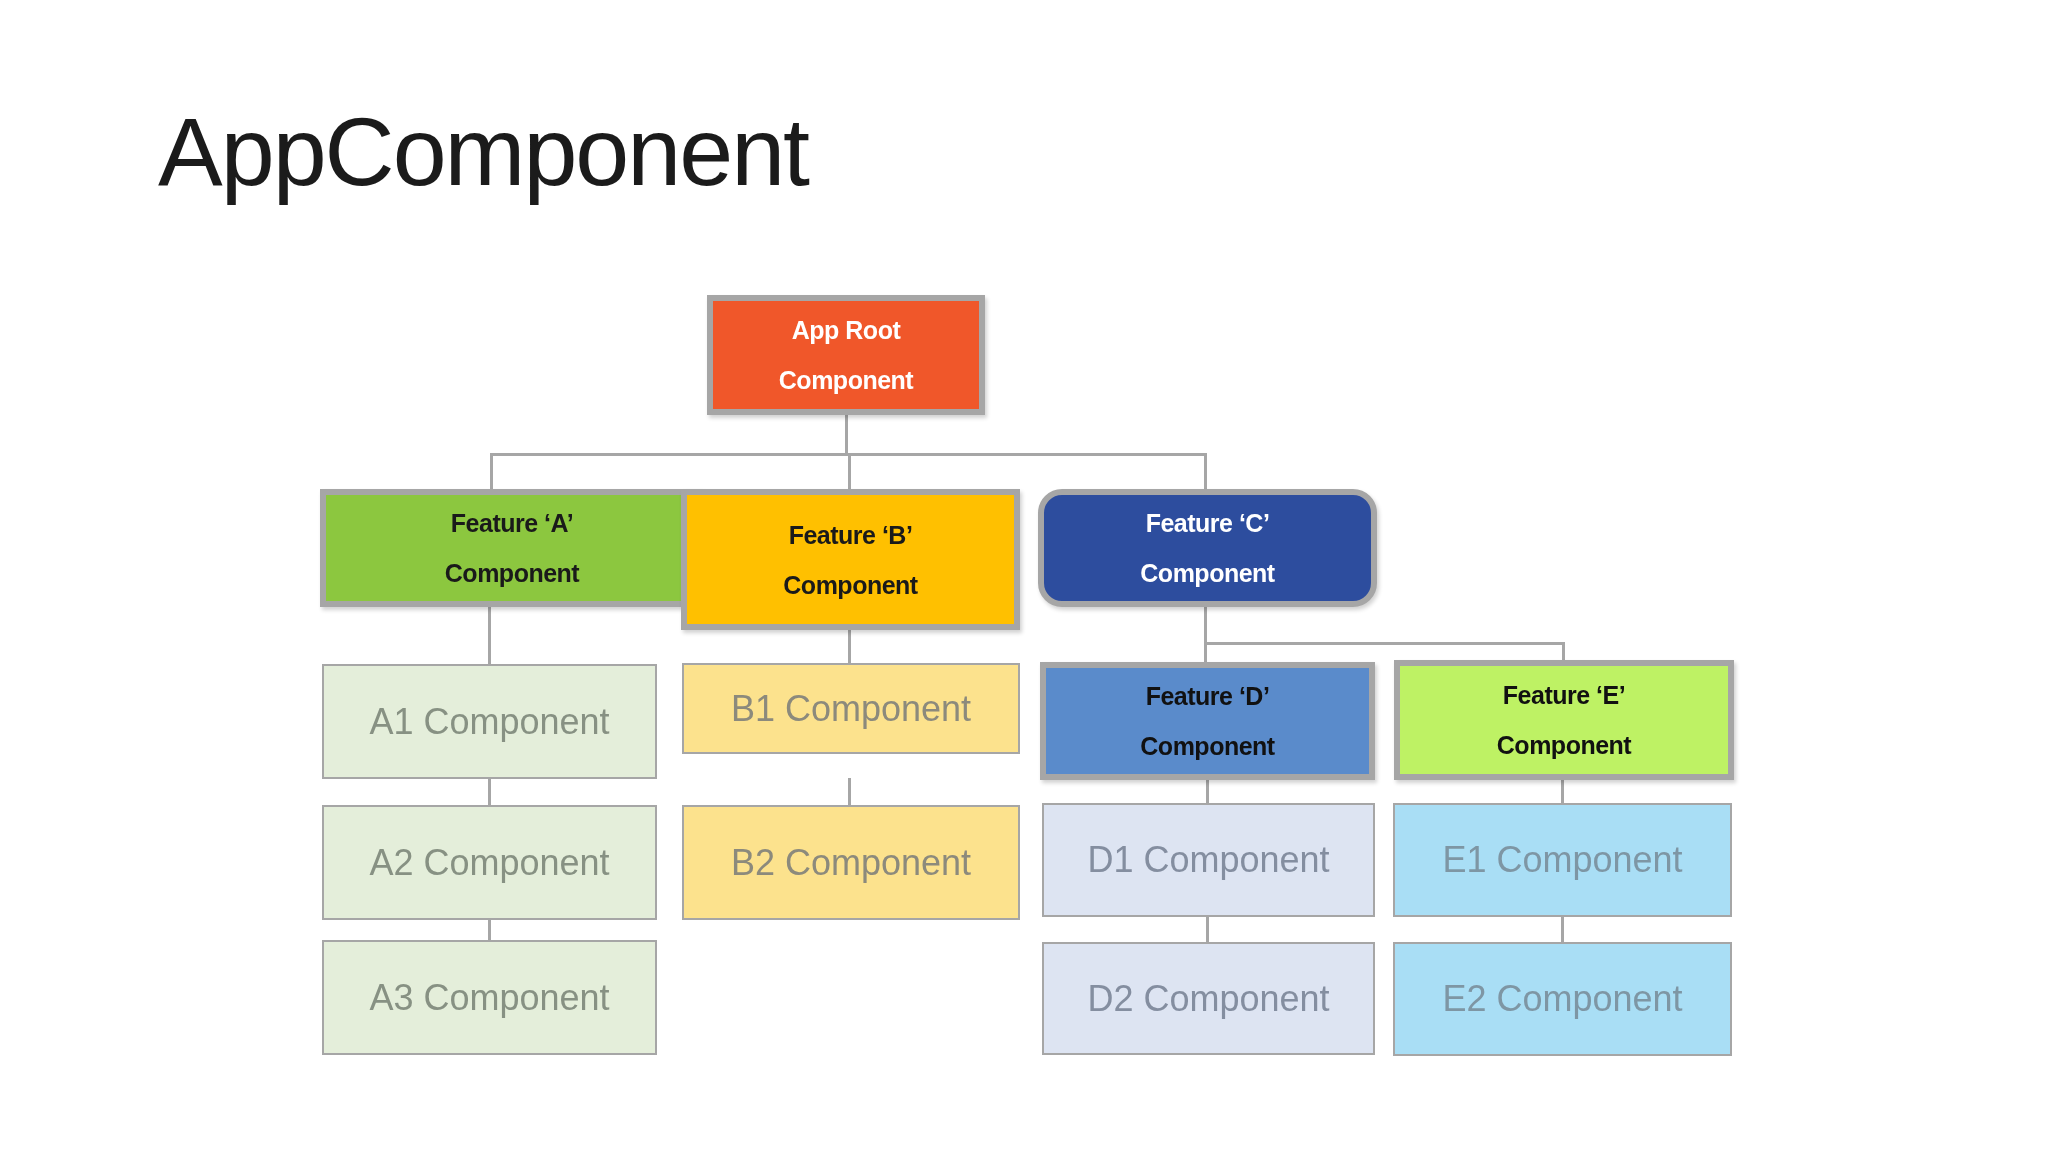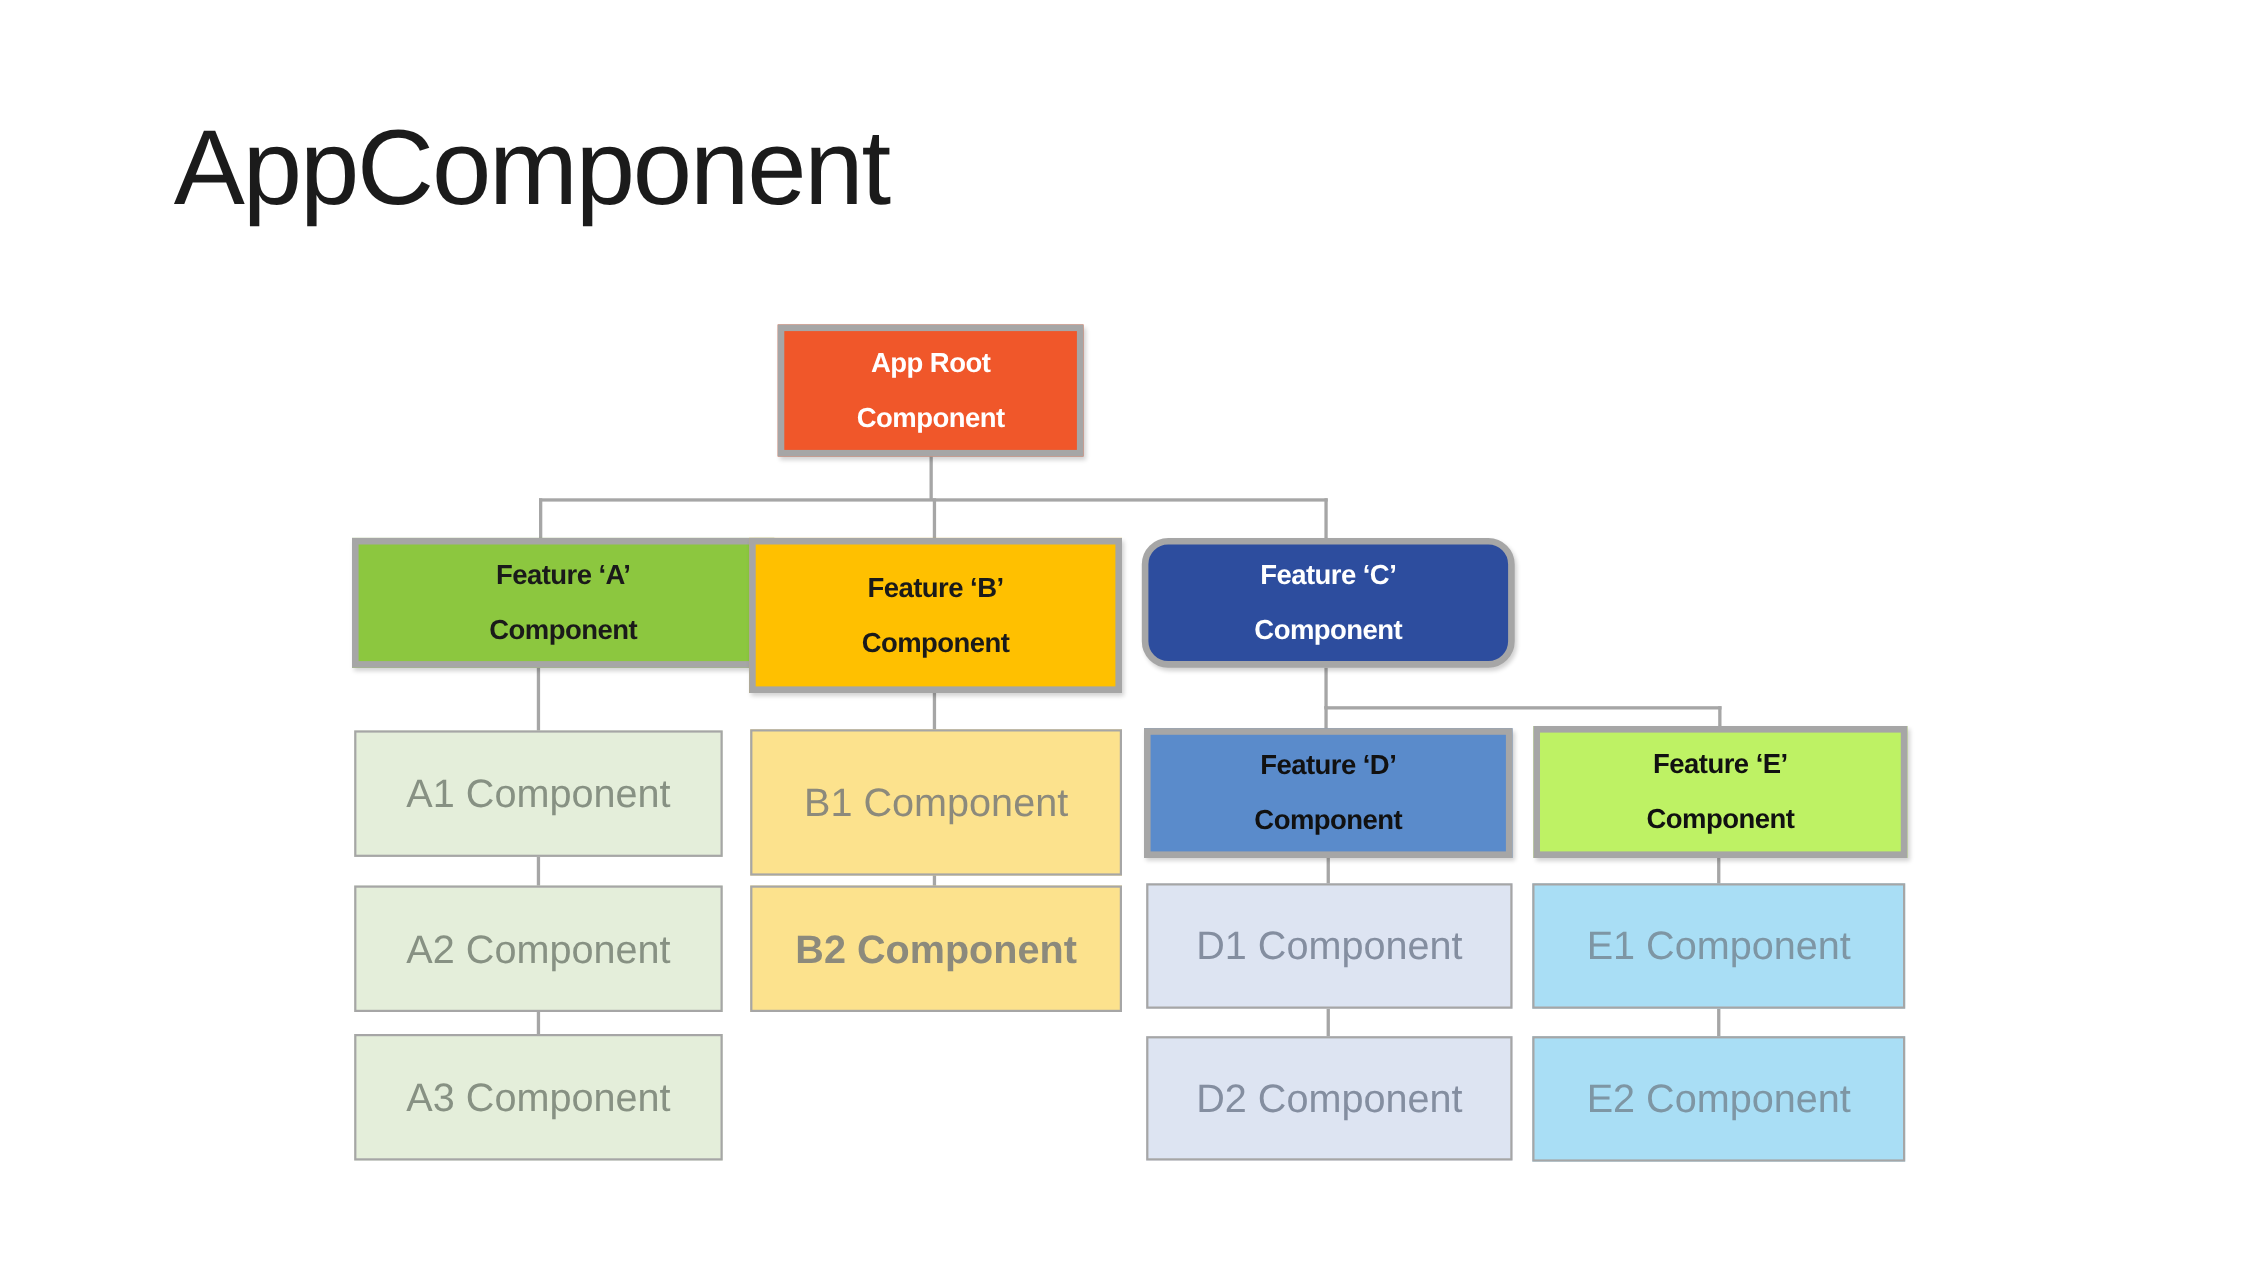--- a/index.html
+++ b/index.html
@@ -86,20 +86,20 @@
   <div class="node major" style="left: 1038px; top: 489px; width: 339px; height: 118px; background: rgb(45, 77, 158); color: rgb(255, 255, 255); border-radius: 24px;">Feature ‘C’
 Component</div>
   <div class="node major" style="left: 1040px; top: 662px; width: 335px; height: 118px; background: rgb(90, 139, 203); color: rgb(17, 17, 17);">Feature ‘D’
 Component</div>
   <div class="node major" style="left: 1394px; top: 660px; width: 340px; height: 120px; background: #bef264; color: rgb(17, 17, 17);">Feature ‘E’
 Component</div>
 
   <div class="node minor" style="left: 322px; top: 664px; width: 335px; height: 115px; background: rgb(228, 238, 218); color: rgb(135, 145, 131);">A1 Component</div>
   <div class="node minor" style="left: 322px; top: 805px; width: 335px; height: 115px; background: rgb(228, 238, 218); color: rgb(135, 145, 131);">A2 Component</div>
   <div class="node minor" style="left: 322px; top: 940px; width: 335px; height: 115px; background: rgb(228, 238, 218); color: rgb(135, 145, 131);">A3 Component</div>
-  <div class="node minor" style="left: 682px; top: 663px; width: 338px; height: 133px; background: rgb(252, 226, 141); color: rgb(140, 138, 124);">B1 Component</div>
-  <div class="node minor" style="left: 682px; top: 805px; width: 338px; height: 115px; background: rgb(252, 226, 141); color: rgb(140, 138, 124); font-weight: bold;">B2 Component</div>
+  <div class="node minor" style="left: 682px; top: 663px; width: 338px; height: 91px; background: rgb(252, 226, 141); color: rgb(140, 138, 124);">B1 Component</div>
+  <div class="node minor" style="left: 682px; top: 805px; width: 338px; height: 115px; background: rgb(252, 226, 141); color: rgb(140, 138, 124);">B2 Component</div>
   <div class="node minor" style="left: 1042px; top: 803px; width: 333px; height: 114px; background: rgb(221, 228, 242); color: rgb(132, 142, 160);">D1 Component</div>
   <div class="node minor" style="left: 1042px; top: 942px; width: 333px; height: 113px; background: rgb(221, 228, 242); color: rgb(132, 142, 160);">D2 Component</div>
   <div class="node minor" style="left: 1393px; top: 803px; width: 339px; height: 114px; background: rgb(169, 222, 245); color: rgb(126, 150, 164);">E1 Component</div>
   <div class="node minor" style="left: 1393px; top: 942px; width: 339px; height: 114px; background: rgb(169, 222, 245); color: rgb(126, 150, 164);">E2 Component</div>
 
 </div>
 
 </body></html>

